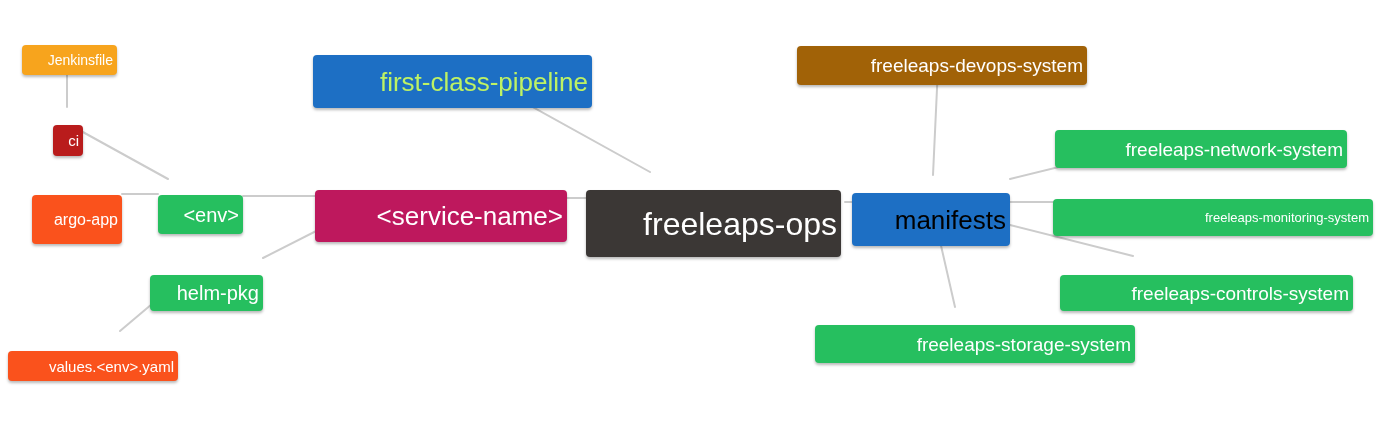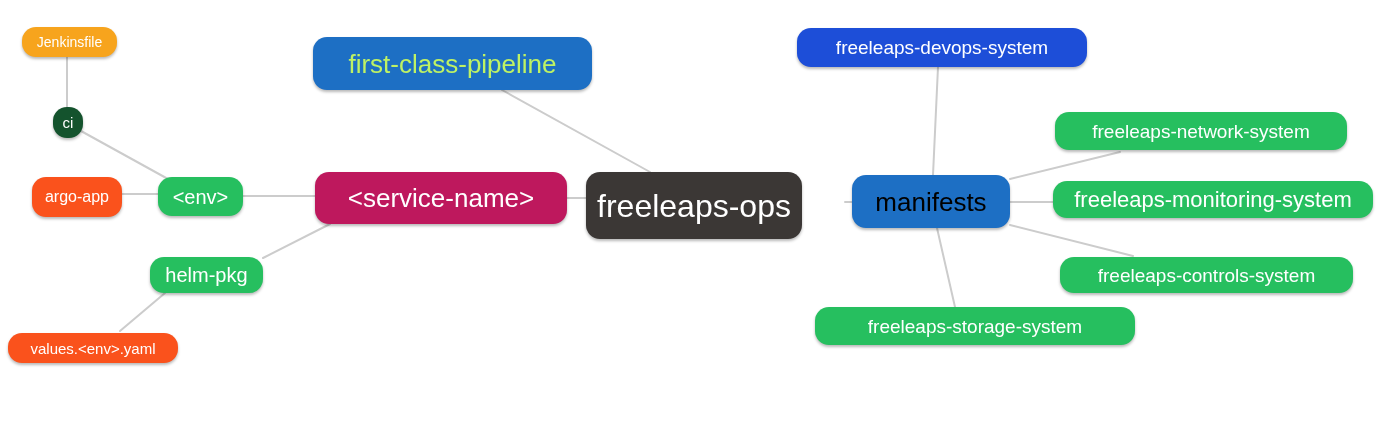--- a/index.html
+++ b/index.html
@@ -19,29 +19,30 @@
     position: absolute;
     left: 0;
     top: 0;
     width: 1390px;
     height: 421px;
   }
   .mm-node {
     position: absolute;
     display: flex;
     align-items: center;
-    justify-content: center;
+    justify-content: flex-end;
     box-sizing: border-box;
-    border-radius: 14px;
+    border-radius: 4px;
     color: #ffffff;
     white-space: nowrap;
     box-shadow: 0 2px 3px rgba(0,0,0,0.28);
     cursor: pointer;
     line-height: 1;
     text-align: center;
+    margin-top: 18px;
   }
   .mm-node .mm-label {
     padding: 0 4px;
   }
 </style>
 </head>
 <body>
 
 <div id="mindmap-canvas">
   <svg id="edge-layer" width="1390" height="421" viewBox="0 0 1390 421" xmlns="http://www.w3.org/2000/svg">
@@ -57,54 +58,54 @@
       <line x1="933" y1="175" x2="938" y2="67" stroke="#cccccc" stroke-width="2" stroke-linecap="round"></line>
       <line x1="1010" y1="179" x2="1120" y2="152" stroke="#cccccc" stroke-width="2" stroke-linecap="round"></line>
       <line x1="1010" y1="202" x2="1053" y2="202" stroke="#cccccc" stroke-width="2" stroke-linecap="round"></line>
       <line x1="1010" y1="225" x2="1133" y2="256" stroke="#cccccc" stroke-width="2" stroke-linecap="round"></line>
       <line x1="937" y1="228" x2="955" y2="307" stroke="#cccccc" stroke-width="2" stroke-linecap="round"></line>
     </svg>
   <div id="node-layer">
       <div class="mm-node" style="left: 22px; top: 27px; width: 95px; height: 30px; font-size: 14px; background: rgb(247, 164, 29); color: rgb(255, 255, 255);">
     <span class="mm-label">Jenkinsfile</span>
   </div>
-      <div class="mm-node" style="left: 53px; top: 107px; width: 30px; height: 31px; font-size: 15px; background: #14532d; color: rgb(255, 255, 255);">
+      <div class="mm-node" style="left: 53px; top: 107px; width: 30px; height: 31px; font-size: 15px; background: #b91c1c; color: rgb(255, 255, 255);">
     <span class="mm-label">ci</span>
   </div>
-      <div class="mm-node" style="left: 32px; top: 177px; width: 90px; height: 40px; font-size: 16px; background: rgb(250, 82, 28); color: rgb(255, 255, 255);">
+      <div class="mm-node" style="left: 32px; top: 177px; width: 90px; height: 49px; font-size: 16px; background: rgb(250, 82, 28); color: rgb(255, 255, 255);">
     <span class="mm-label">argo-app</span>
   </div>
       <div class="mm-node" style="left: 158px; top: 177px; width: 85px; height: 39px; font-size: 20px; background: rgb(38, 191, 95); color: rgb(255, 255, 255);">
     <span class="mm-label">&lt;env&gt;</span>
   </div>
       <div class="mm-node" style="left: 150px; top: 257px; width: 113px; height: 36px; font-size: 20px; background: rgb(38, 191, 95); color: rgb(255, 255, 255);">
     <span class="mm-label">helm-pkg</span>
   </div>
       <div class="mm-node" style="left: 8px; top: 333px; width: 170px; height: 30px; font-size: 15px; background: rgb(250, 82, 28); color: rgb(255, 255, 255);">
     <span class="mm-label">values.&lt;env&gt;.yaml</span>
   </div>
       <div class="mm-node" style="left: 313px; top: 37px; width: 279px; height: 53px; font-size: 26px; background: rgb(29, 111, 196); color: #bef264;">
     <span class="mm-label">first-class-pipeline</span>
   </div>
       <div class="mm-node" style="left: 315px; top: 172px; width: 252px; height: 52px; font-size: 26px; background: #be185d; color: rgb(255, 255, 255);">
     <span class="mm-label">&lt;service-name&gt;</span>
   </div>
-      <div class="mm-node" style="left: 586px; top: 172px; width: 216px; height: 67px; font-size: 32px; background: rgb(59, 55, 53); color: rgb(255, 255, 255);">
+      <div class="mm-node" style="left: 586px; top: 172px; width: 255px; height: 67px; font-size: 32px; background: rgb(59, 55, 53); color: rgb(255, 255, 255);">
     <span class="mm-label">freeleaps-ops</span>
   </div>
       <div class="mm-node" style="left: 852px; top: 175px; width: 158px; height: 53px; font-size: 26px; background: rgb(29, 111, 196); color: #000000;">
     <span class="mm-label">manifests</span>
   </div>
-      <div class="mm-node" style="left: 797px; top: 28px; width: 290px; height: 39px; font-size: 19px; background: #1d4ed8; color: rgb(255, 255, 255);">
+      <div class="mm-node" style="left: 797px; top: 28px; width: 290px; height: 39px; font-size: 19px; background: #a16207; color: rgb(255, 255, 255);">
     <span class="mm-label">freeleaps-devops-system</span>
   </div>
       <div class="mm-node" style="left: 1055px; top: 112px; width: 292px; height: 38px; font-size: 19px; background: rgb(38, 191, 95); color: rgb(255, 255, 255);">
     <span class="mm-label">freeleaps-network-system</span>
   </div>
-      <div class="mm-node" style="left: 1053px; top: 181px; width: 320px; height: 37px; font-size: 22px; background: rgb(38, 191, 95); color: rgb(255, 255, 255);">
+      <div class="mm-node" style="left: 1053px; top: 181px; width: 320px; height: 37px; font-size: 13px; background: rgb(38, 191, 95); color: rgb(255, 255, 255);">
     <span class="mm-label">freeleaps-monitoring-system</span>
   </div>
       <div class="mm-node" style="left: 1060px; top: 257px; width: 293px; height: 36px; font-size: 19px; background: rgb(38, 191, 95); color: rgb(255, 255, 255);">
     <span class="mm-label">freeleaps-controls-system</span>
   </div>
       <div class="mm-node" style="left: 815px; top: 307px; width: 320px; height: 38px; font-size: 19px; background: rgb(38, 191, 95); color: rgb(255, 255, 255);">
     <span class="mm-label">freeleaps-storage-system</span>
   </div>
     </div>
 </div>

